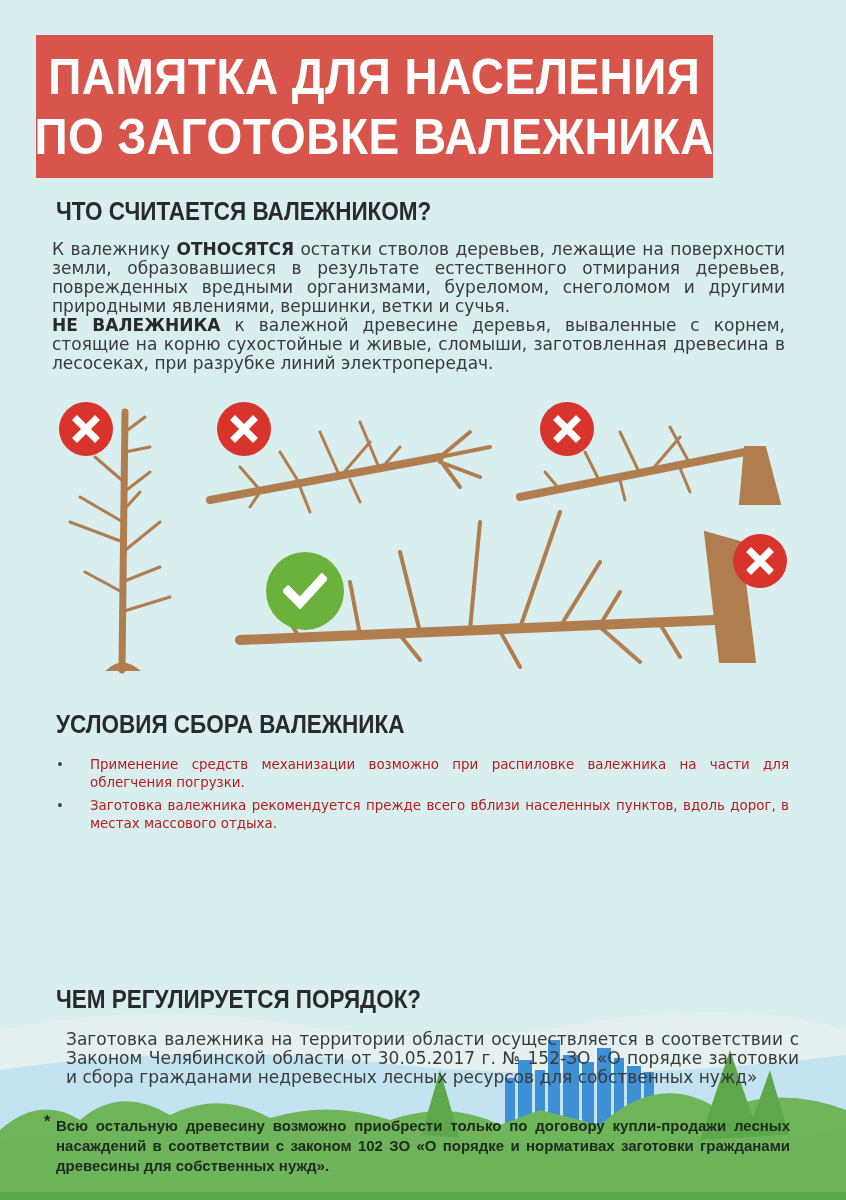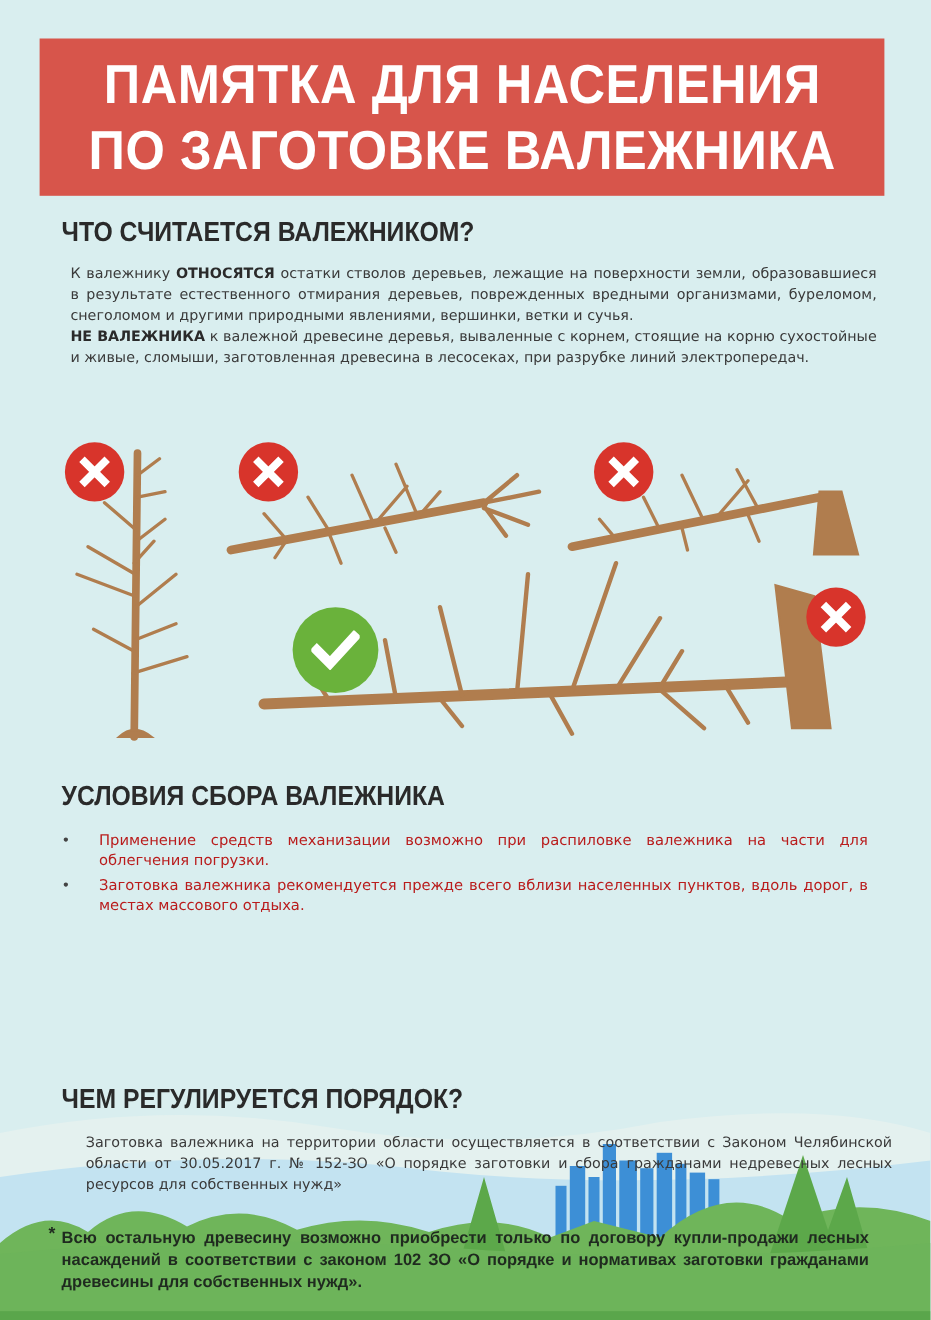--- a/index.html
+++ b/index.html
@@ -4,41 +4,41 @@
 <style>
   * { box-sizing: border-box; margin: 0; padding: 0; }
   html, body { width: 846px; height: 1200px; overflow: hidden; }
   body {
     background: #d9eeef;
     font-family: "DejaVu Sans", sans-serif;
     color: #333;
     position: relative;
   }
   .banner {
-    position: absolute; left: 36px; top: 35px; width: 768px; height: 143px;
+    position: absolute; left: 36px; top: 35px; width: 677px; height: 143px;
     background: #d7554b;
     display: flex; flex-direction: column; justify-content: center; align-items: center;
   }
   .banner-line {
     font-family: "Liberation Sans", sans-serif;
     font-weight: bold; color: #fff;
     font-size: 50px; line-height: 60px; letter-spacing: 0.5px;
     transform: scaleX(0.92);
     white-space: nowrap;
   }
   .h2 {
     position: absolute; left: 56px;
     font-family: "Liberation Sans", sans-serif;
     font-weight: bold; color: #2a2a2a;
     font-size: 25px; transform-origin: left center; transform: scaleX(0.9);
     white-space: nowrap;
   }
   .para {
-    position: absolute; left: 64px; width: 733px;
-    font-size: 13px; line-height: 19px; color: #3a3a3a;
+    position: absolute; left: 52px; width: 733px;
+    font-size: 17px; line-height: 19px; color: #3a3a3a;
     text-align: justify;
   }
   .para b { color: #2a2a2a; }
   .illus { position: absolute; left: 0; top: 392px; width: 846px; height: 300px; }
   .badge {
     position: absolute; border-radius: 50%;
     display: flex; align-items: center; justify-content: center;
   }
   .badge.x { background: #d8342b; width: 54px; height: 54px; }
   .badge.ok { background: #6ab23b; width: 78px; height: 78px; }

